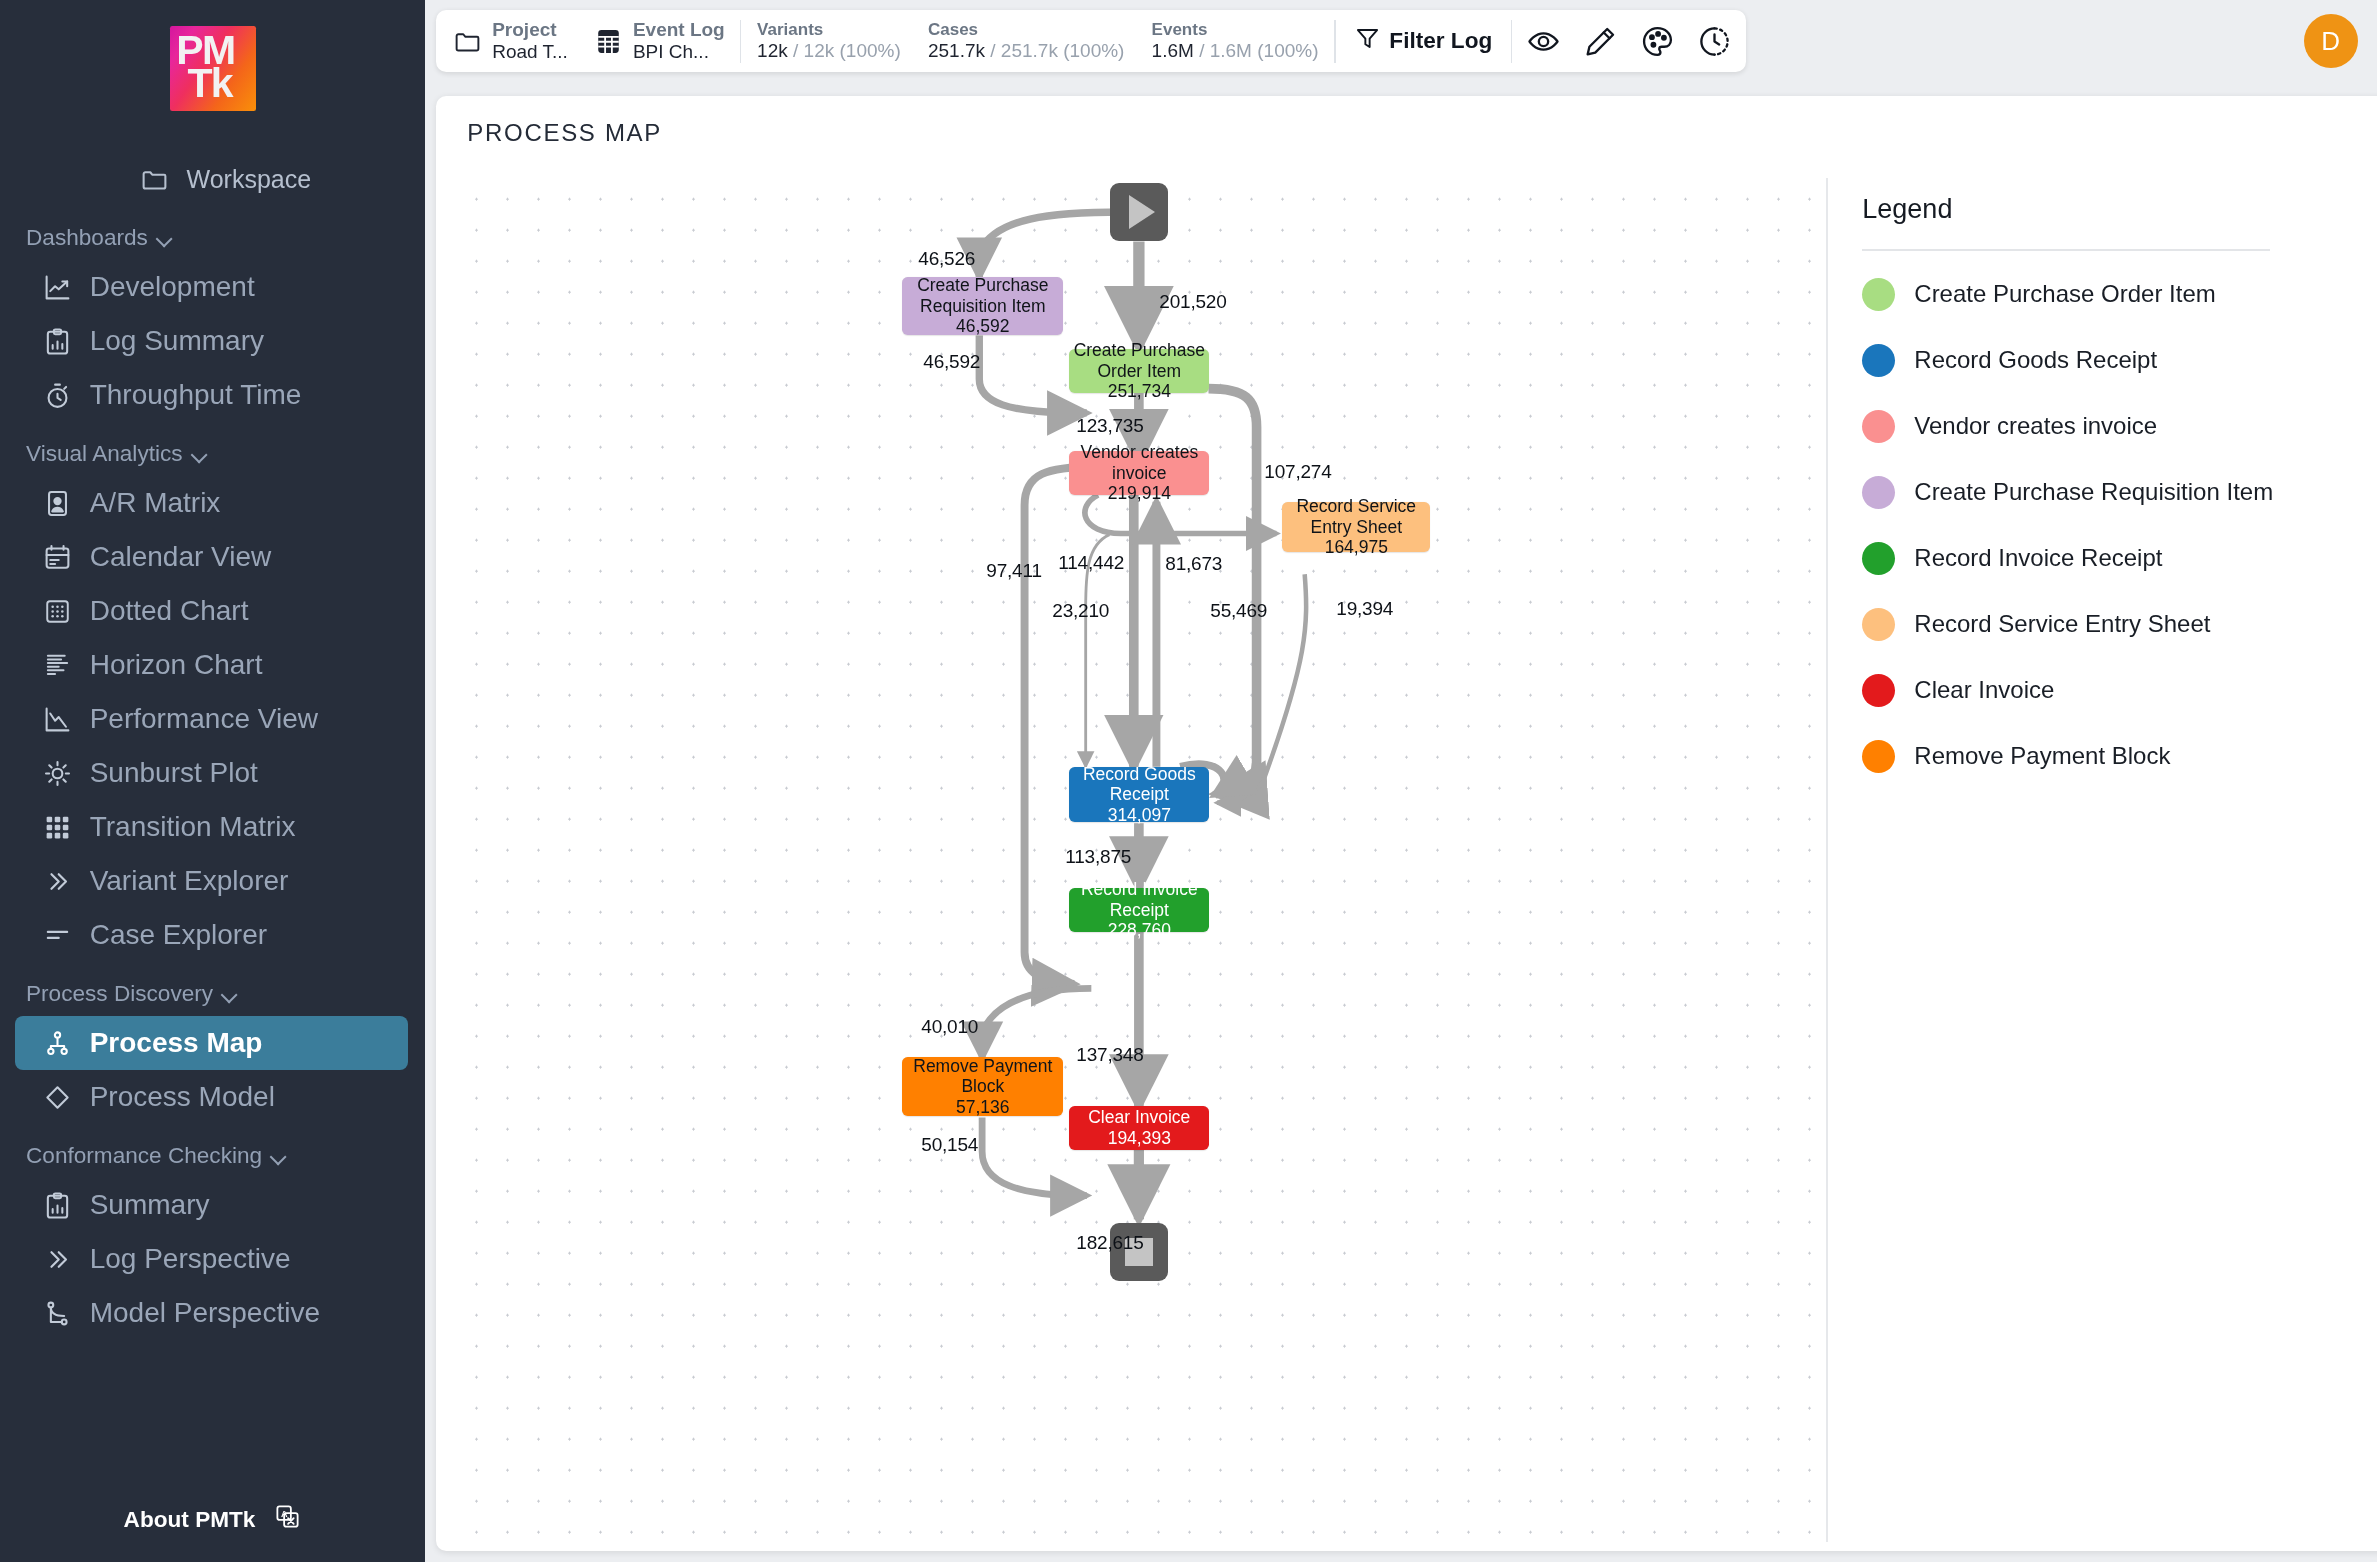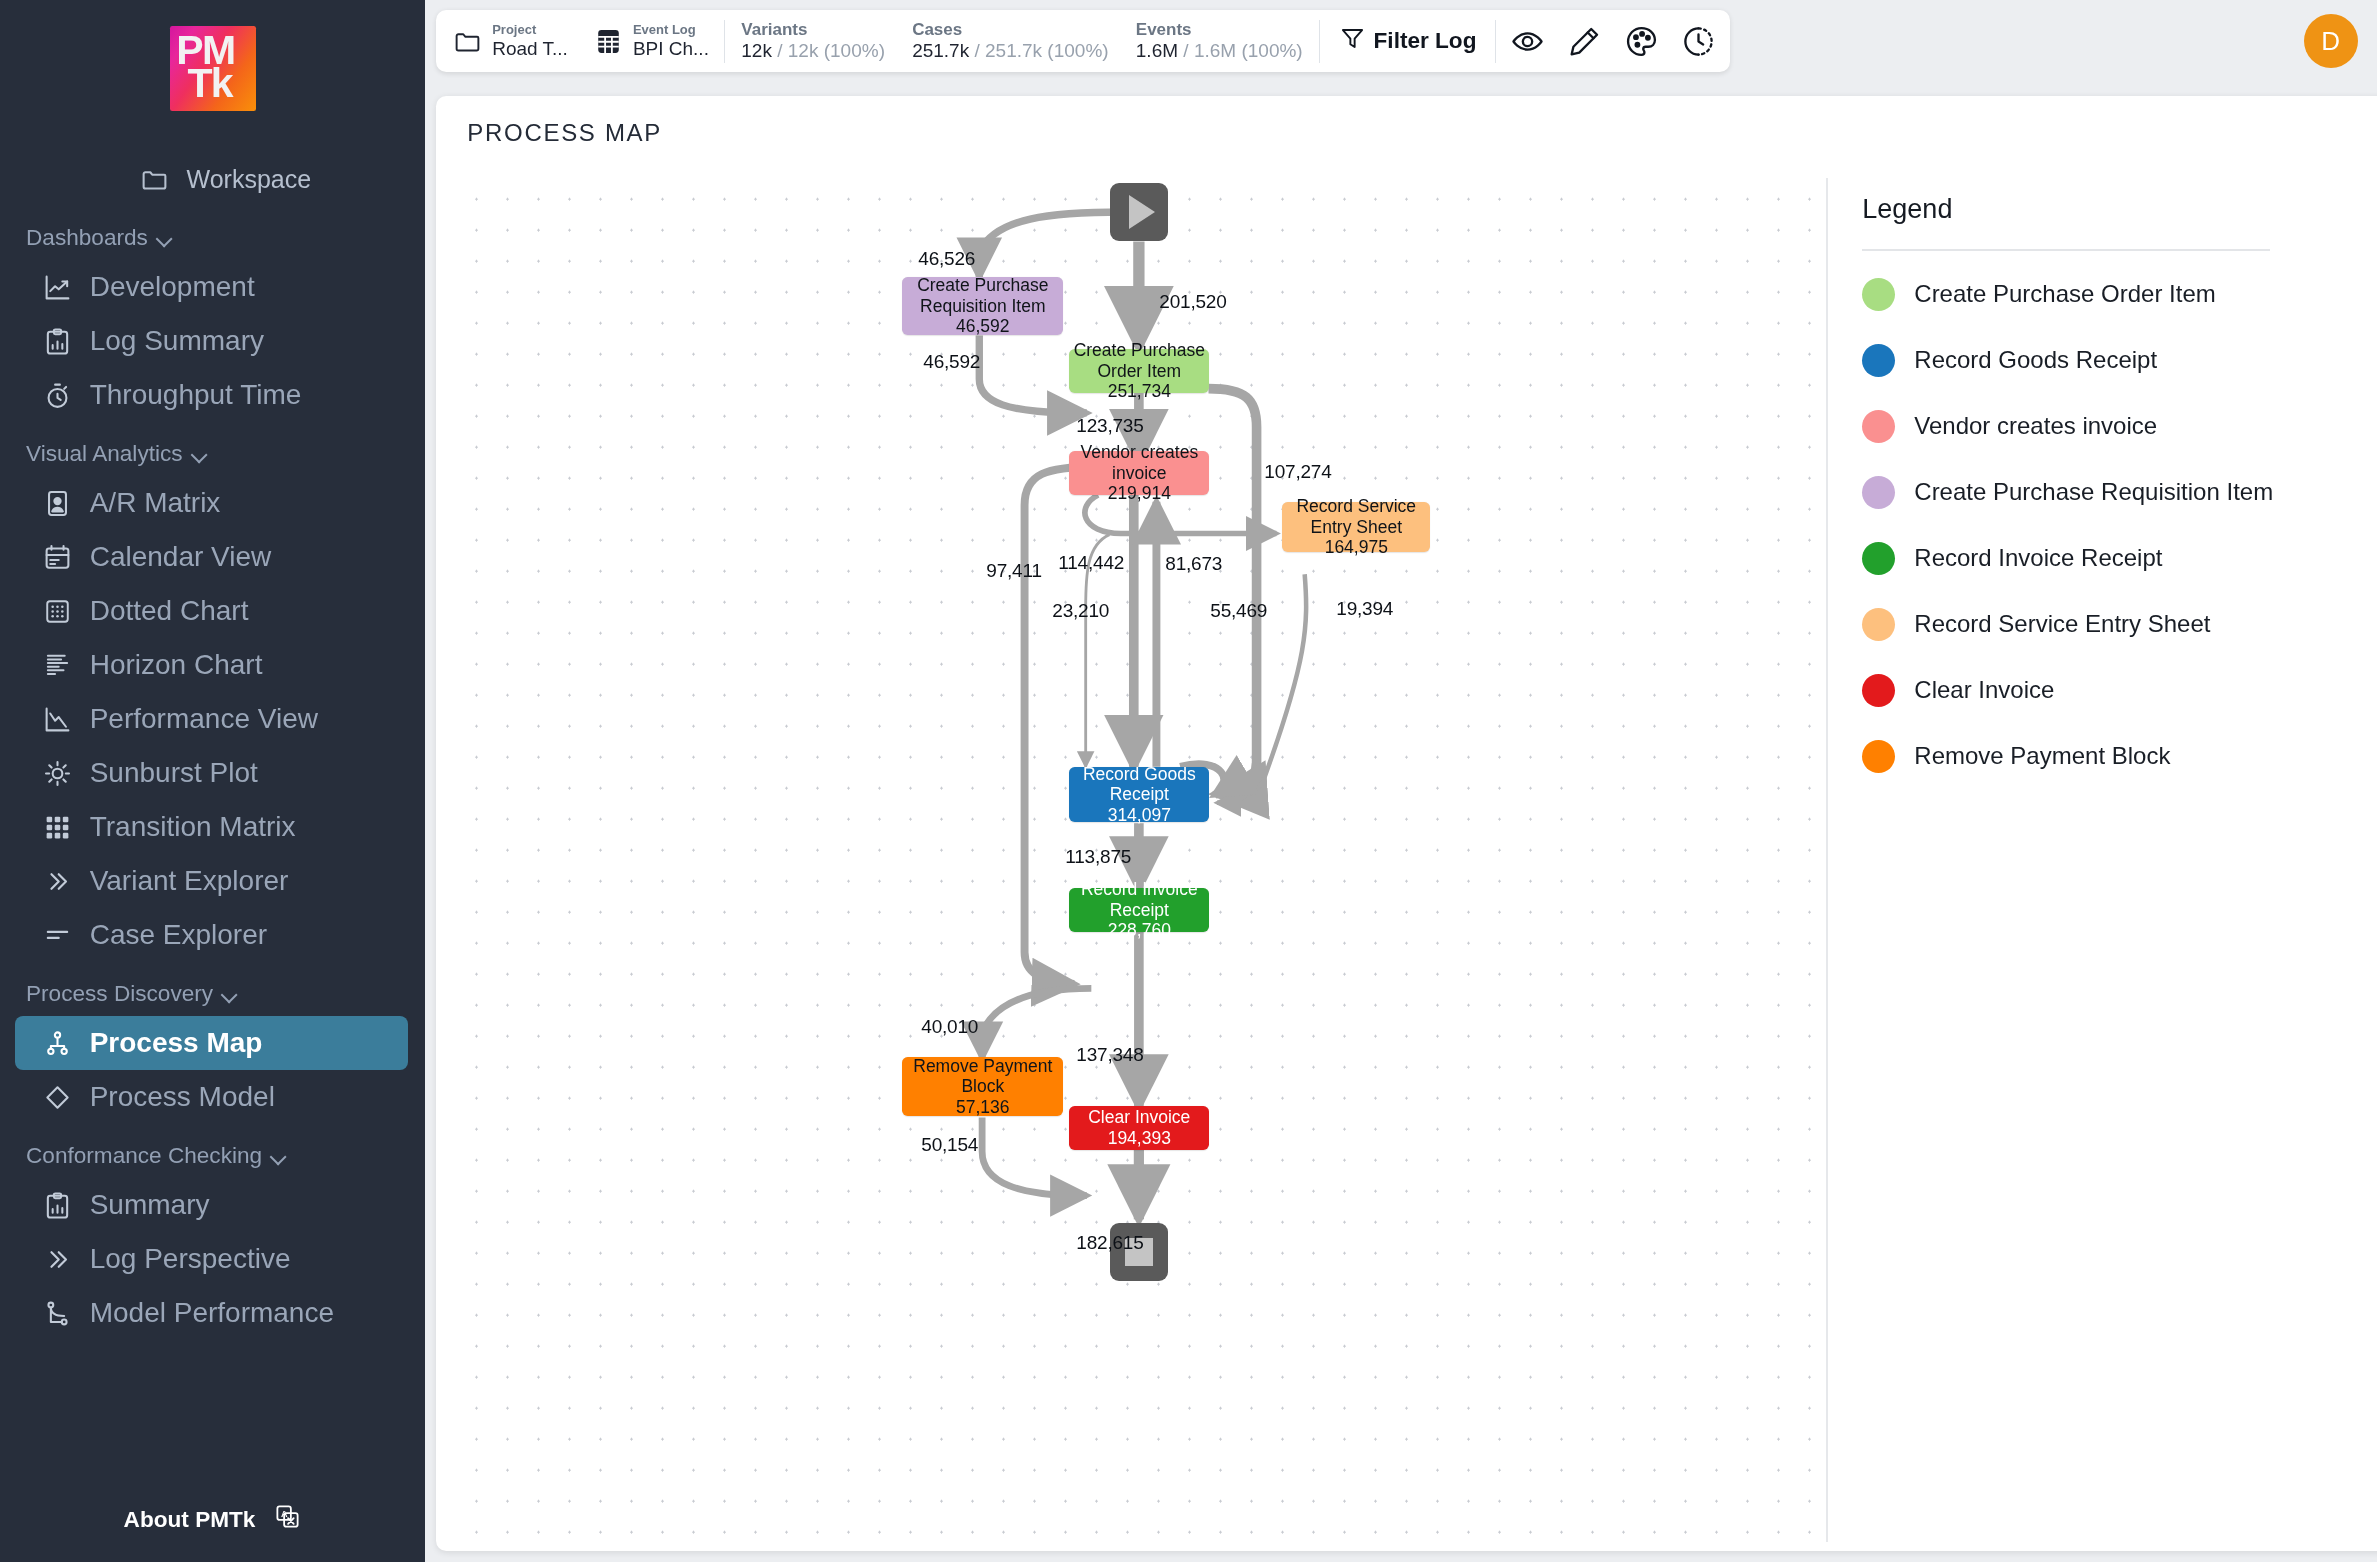--- a/index.html
+++ b/index.html
@@ -68,21 +68,21 @@
     position: absolute; left: 11.3px; top: 10.2px; height: 62px;
     display: flex; align-items: center;
     background: #ffffff; border-radius: 10.2px;
     box-shadow: 0 1.7px 5.7px rgba(0,0,0,0.10);
     padding: 0 3.4px;
   }
   .tb-cell { display: flex; align-items: center; gap: 9px; padding: 0 12.5px; height: 62px; }
   .tb-ico { width: 31px; height: 31px; display:flex; align-items:center; justify-content:center; }
   .tb-ico svg { width: 29px; height: 29px; }
   .tb-stack { display: flex; flex-direction: column; justify-content: center; line-height: 1.18; }
-  .tb-label { font-size: 13px; color: #6b7684; font-weight: 700; }
+  .tb-label { font-size: 19px; color: #6b7684; font-weight: 700; }
   .tb-value { font-size: 19px; color: #1f2430; font-weight: 400; }
   .tb-value .dim { color: #98a1ad; }
   .tb-div { width: 1.7px; height: 43px; background: #dfe3e8; margin: 0 2.3px; }
   .tb-metric { display: flex; flex-direction: column; padding: 0 13.6px; line-height: 1.2; }
   .tb-metric .tb-label { font-size: 17px; }
   .tb-metric .tb-value { font-size: 19px; white-space: nowrap; }
   #filter-log-btn {
     display: flex; align-items: center; gap: 8px; padding: 0 16px; height: 62px;
     font-size: 22.6px; font-weight: 700; color: #11161f; cursor: pointer;
   }
@@ -365,21 +365,21 @@
         <span>Log Perspective</span>
       </div>
       <div class="nav-item">
         <span class="nav-ico">
           <svg viewBox="0 0 24 24" fill="none" stroke="#c2cbd8" stroke-width="1.7" stroke-linecap="round" stroke-linejoin="round">
             <circle cx="6.5" cy="5" r="2"></circle>
               <circle cx="17.5" cy="19" r="2"></circle>
             <path d="M6.5 7v12h9M6.5 7c0 5 4 7 11 7"></path>
           </svg>
         </span>
-        <span>Model Performance</span>
+        <span>Model Perspective</span>
       </div>
     </div>
 
     <div id="sidebar-footer">
       <span>About PMTk</span>
       <span>
         <svg viewBox="0 0 24 24" fill="none" stroke="#ffffff" stroke-width="1.6" stroke-linecap="round" stroke-linejoin="round" style="font-size:40px">
           <rect x="3" y="3" width="12" height="12" rx="2"></rect>
             <text x="9" y="12" font-size="8" fill="#ffffff" stroke="none" text-anchor="middle" font-family="Liberation Sans">A</text>
           <rect x="9" y="9" width="12" height="12" rx="2"></rect>

